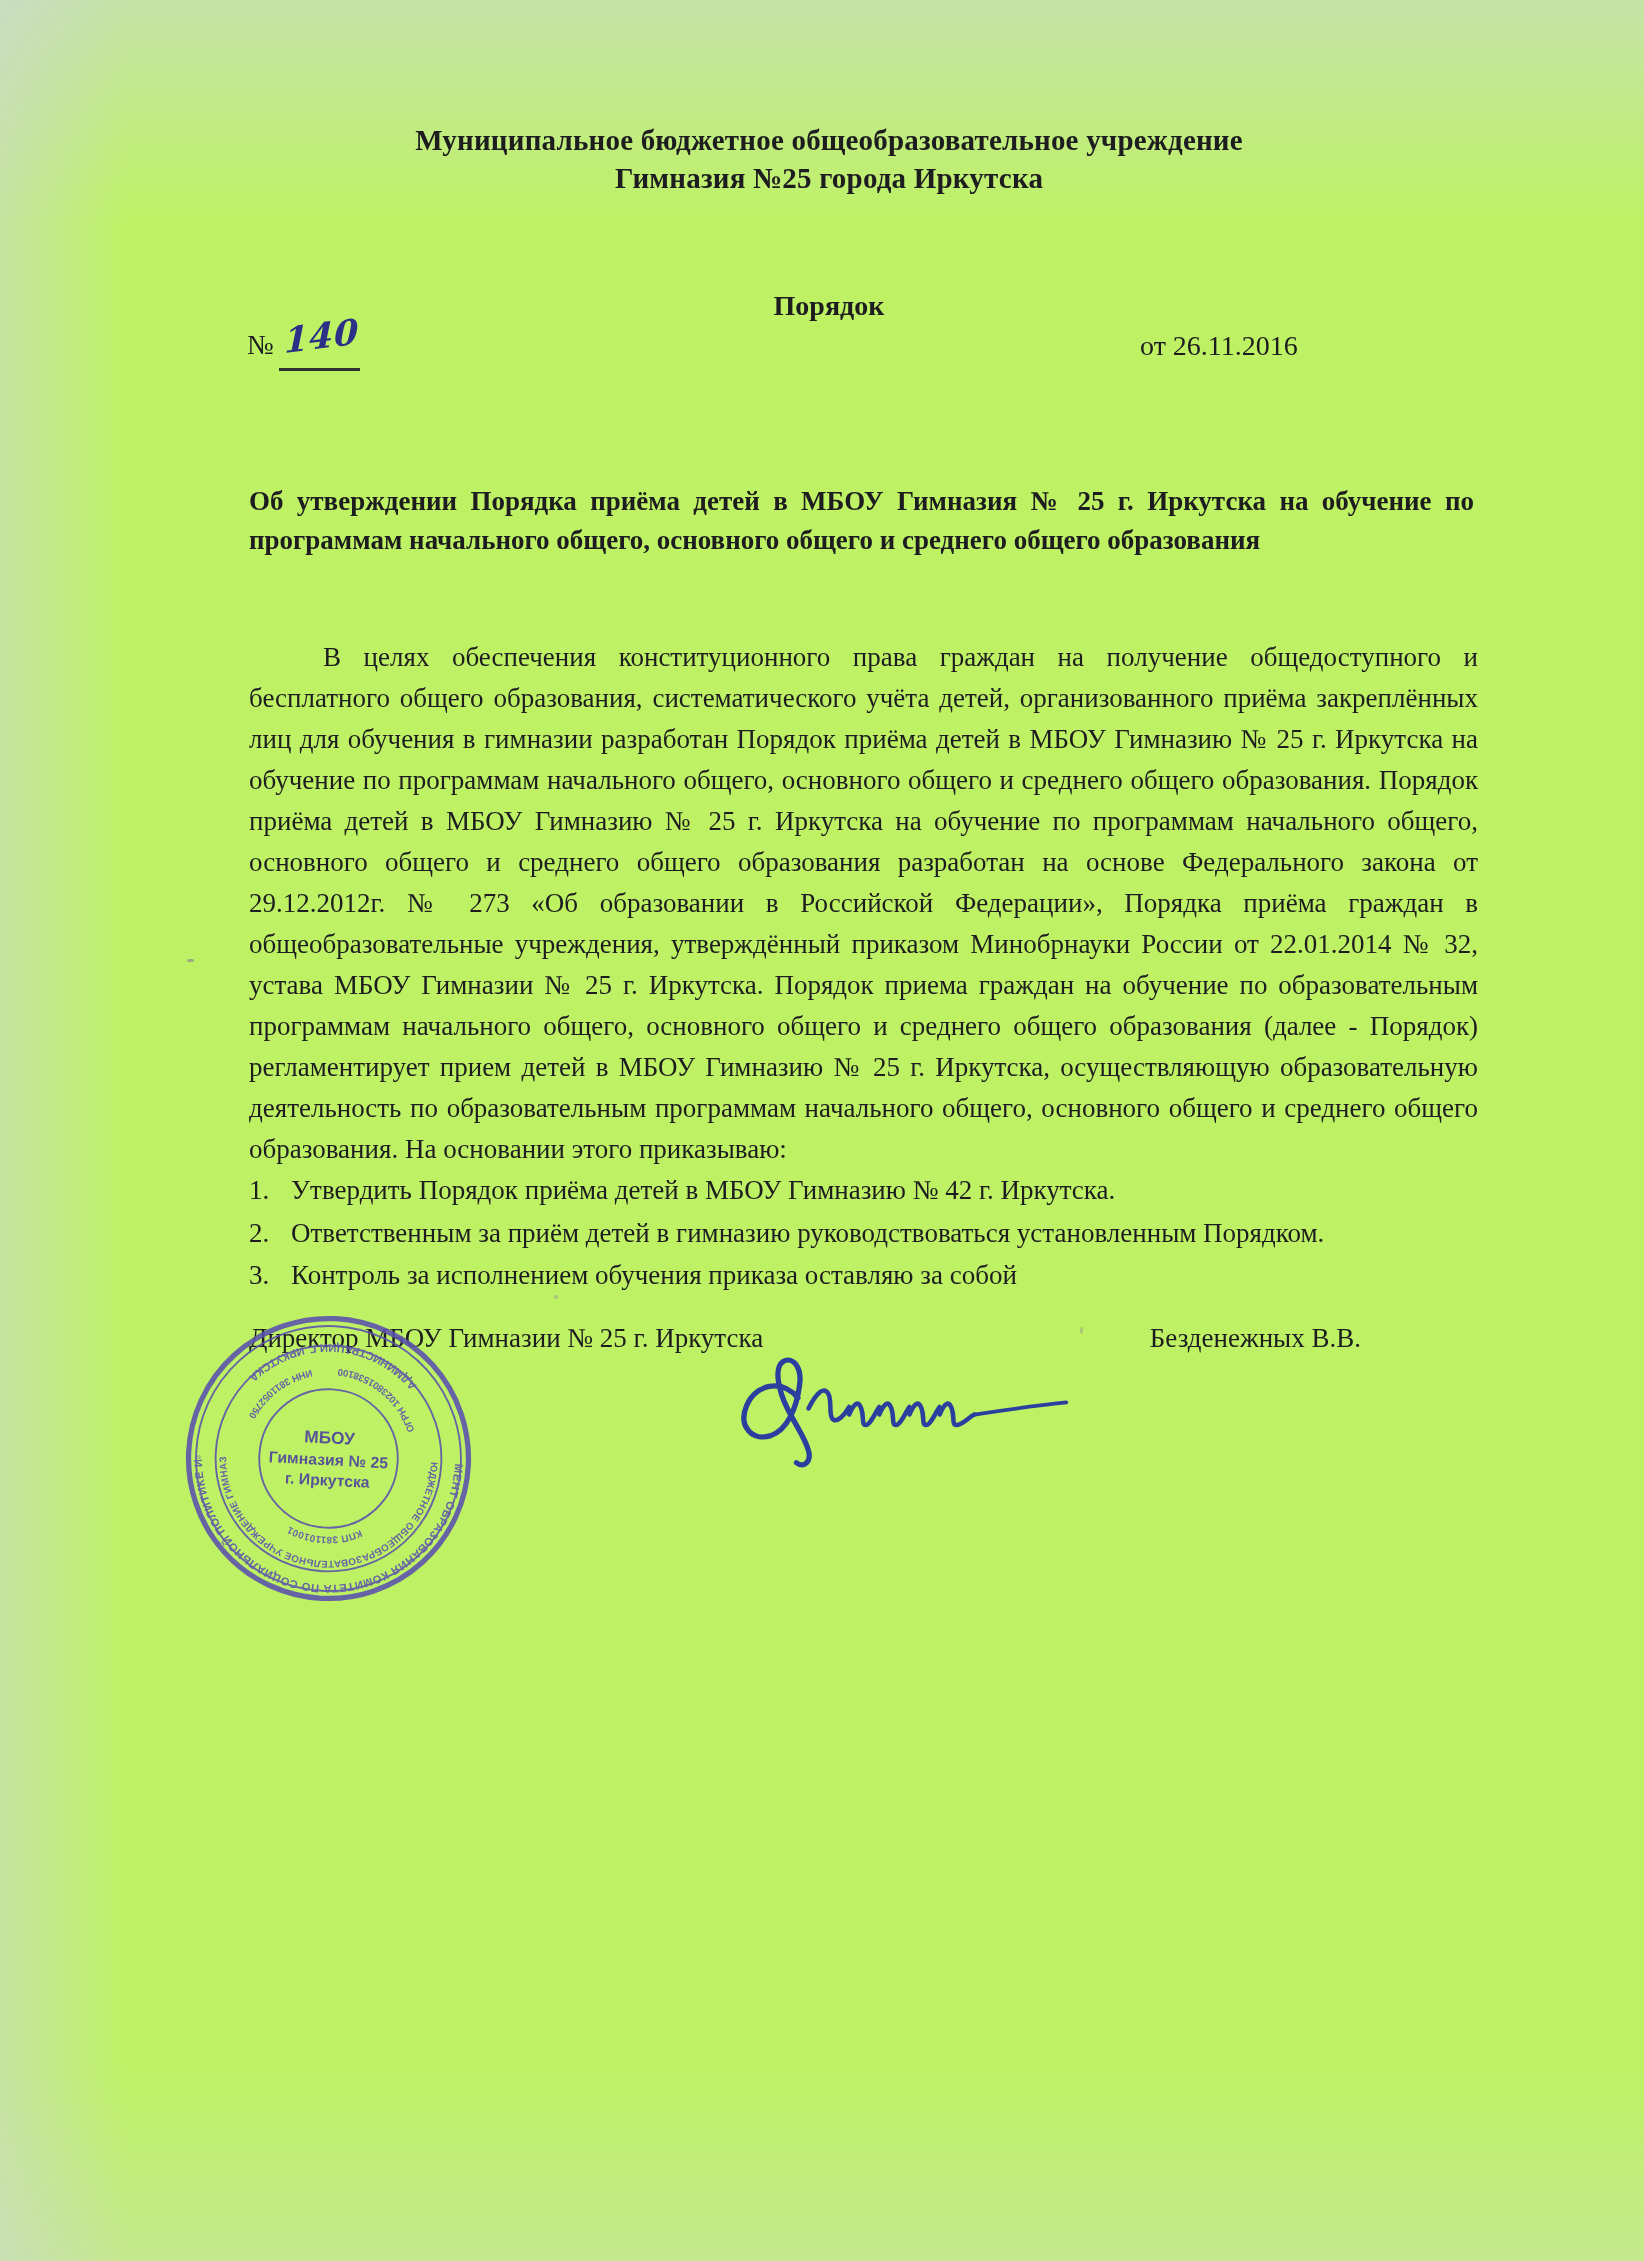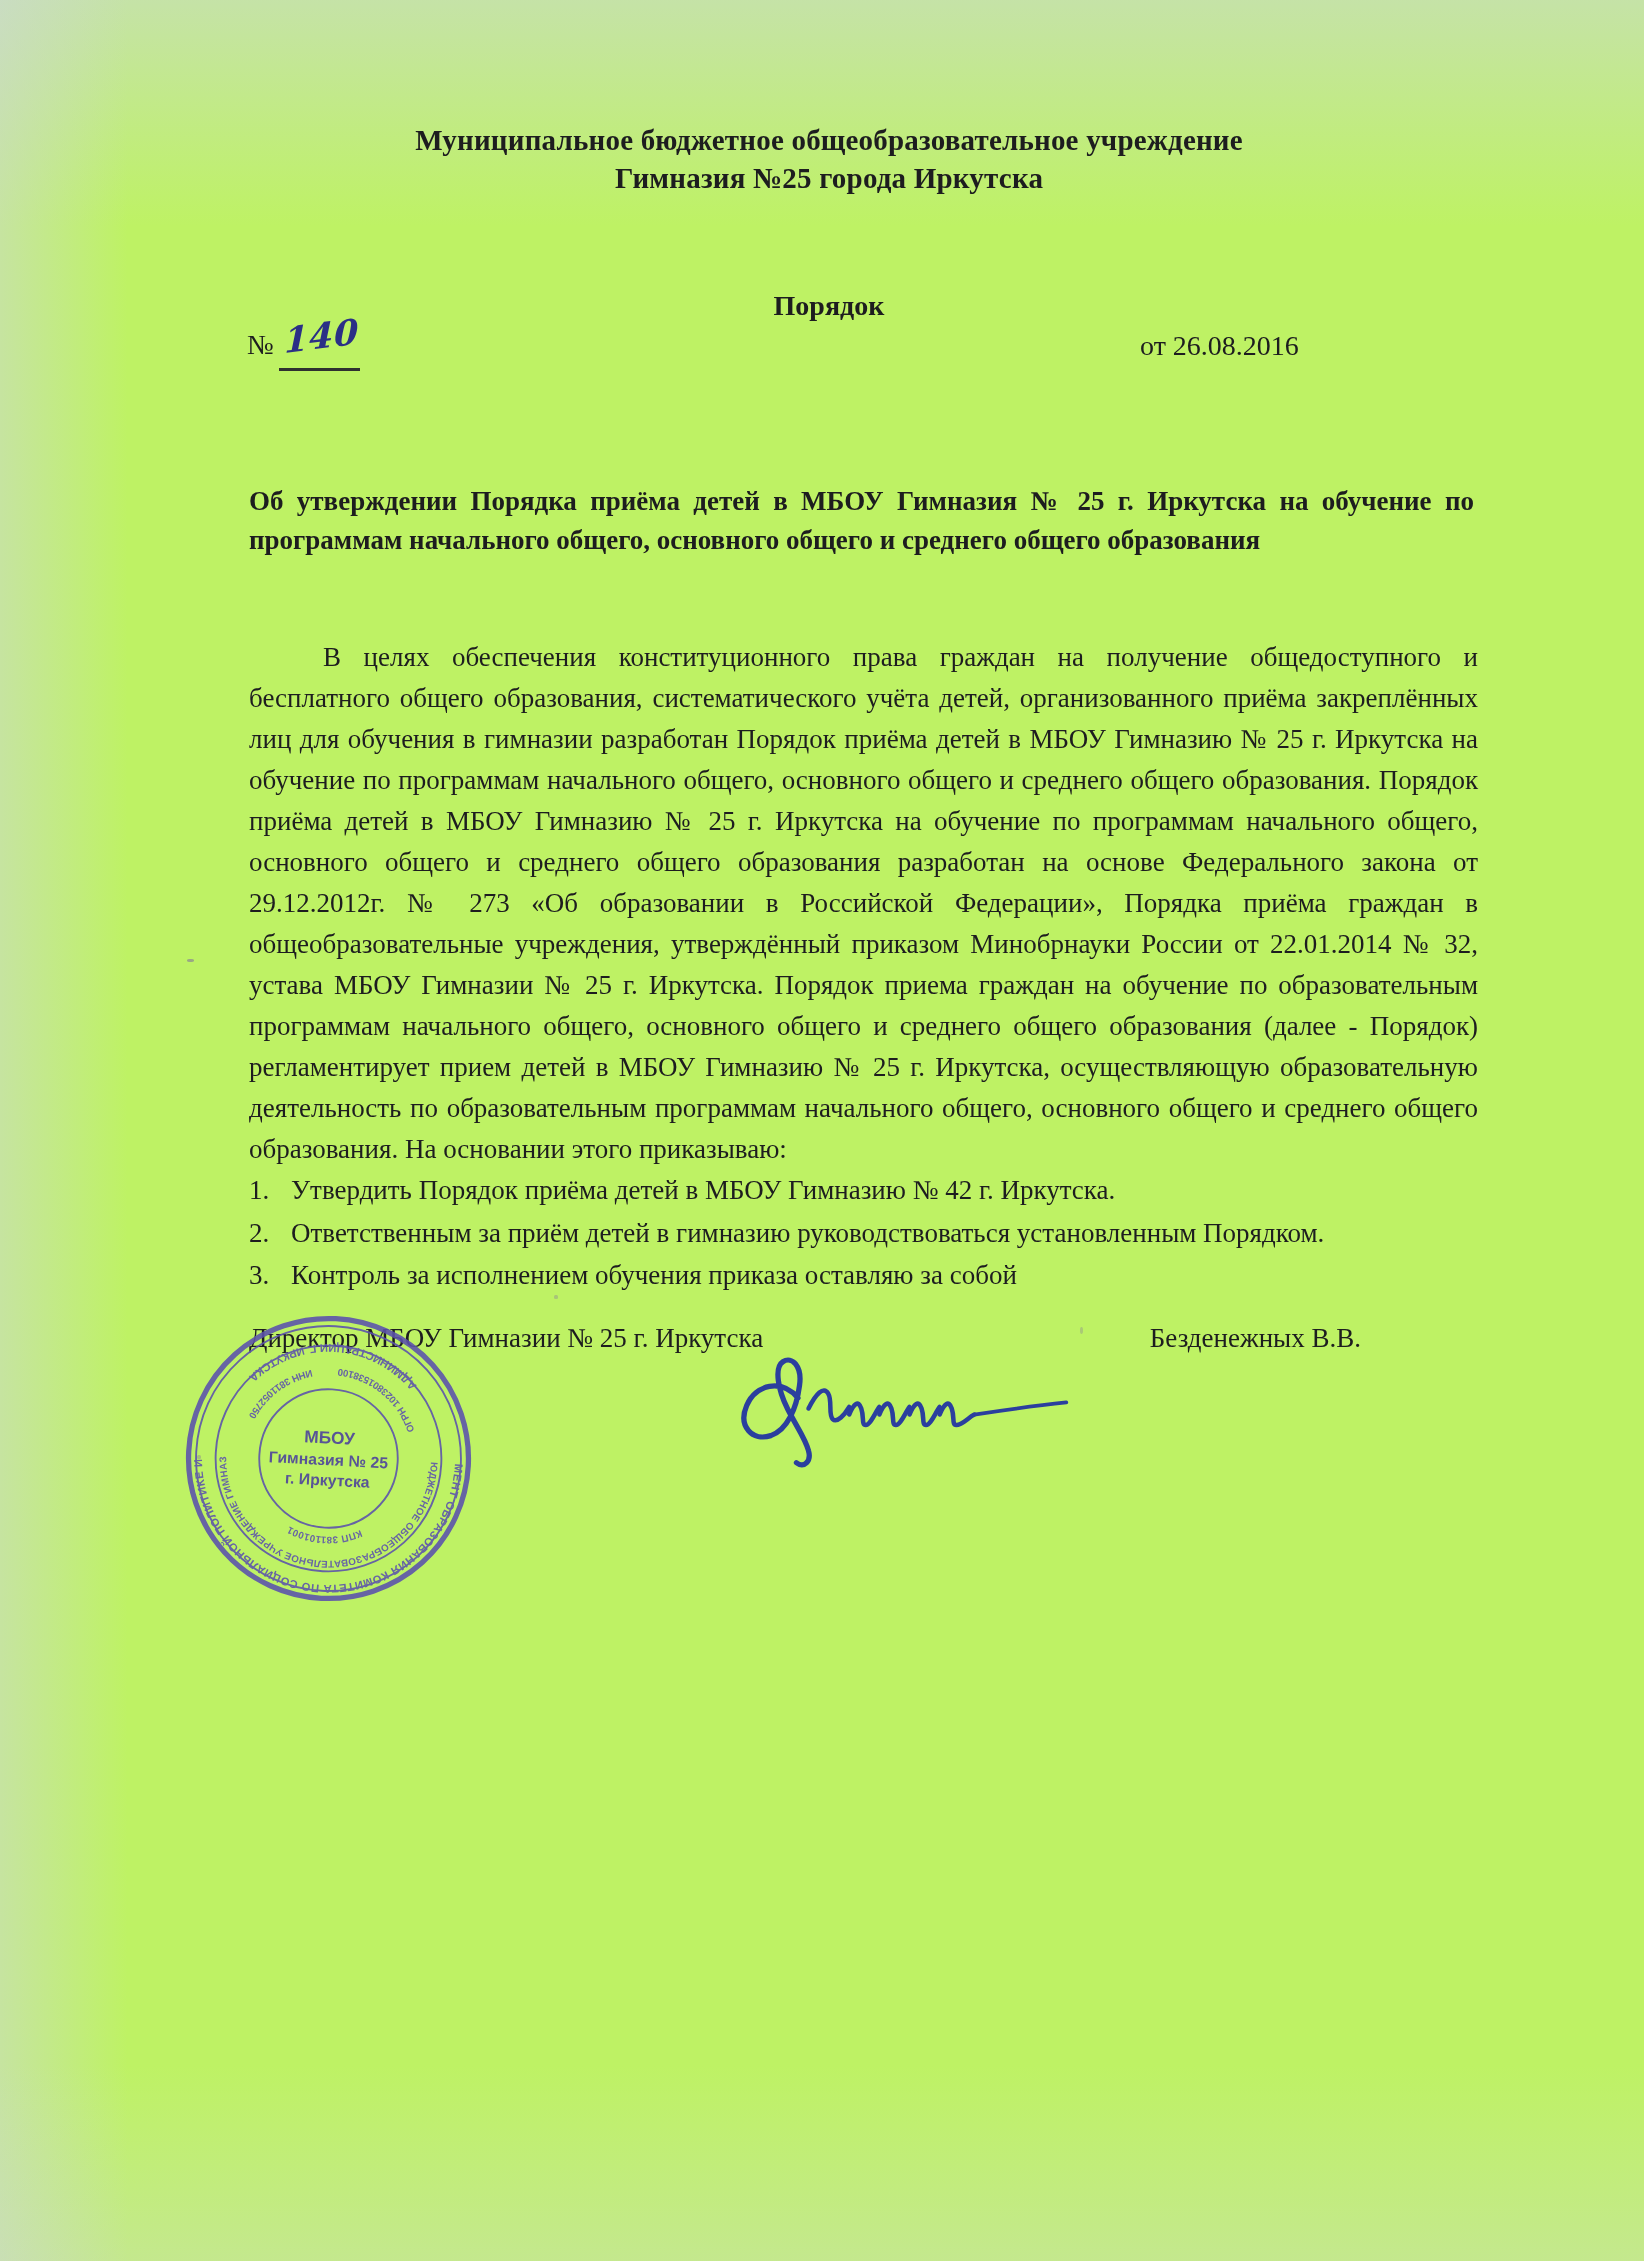--- a/index.html
+++ b/index.html
@@ -221,21 +221,21 @@
   </div>
 
   <div class="doc-type">Порядок</div>
 
   <div class="number-block">
     <span class="number-label">№</span>
     <span class="number-value">140</span>
   </div>
   <div class="number-underline"></div>
 
-  <div class="doc-date">от 26.08.2016</div>
+  <div class="doc-date">от 26.11.2016</div>
 
   <div class="subject">Об утверждении Порядка приёма детей в МБОУ Гимназия № 25 г. Иркутска на обучение по программам начального общего, основного общего и среднего общего образования</div>
 
   <div class="body-par">
     <span>В целях обеспечения конституционного права граждан на получение общедоступного и бесплатного общего образования, систематического учёта детей, организованного приёма закреплённых лиц для обучения в гимназии разработан Порядок приёма детей в МБОУ Гимназию № 25 г. Иркутска на обучение по программам начального общего, основного общего и среднего общего образования. Порядок приёма детей в МБОУ Гимназию № 25 г. Иркутска на обучение по программам начального общего, основного общего и среднего общего образования разработан на основе Федерального закона от 29.12.2012г. № 273 «Об образовании в Российской Федерации», Порядка приёма граждан в общеобразовательные учреждения, утверждённый приказом Минобрнауки России от 22.01.2014 № 32, устава МБОУ Гимназии № 25 г. Иркутска. Порядок приема граждан на обучение по образовательным программам начального общего, основного общего и среднего общего образования (далее - Порядок) регламентирует прием детей в МБОУ Гимназию № 25 г. Иркутска, осуществляющую образовательную деятельность по образовательным программам начального общего, основного общего и среднего общего образования.   На основании этого </span><span class="order-word">приказываю:</span>
   </div>
 
   <div class="order-list">
     <div class="order-item">
       <span class="order-num">1.</span>

